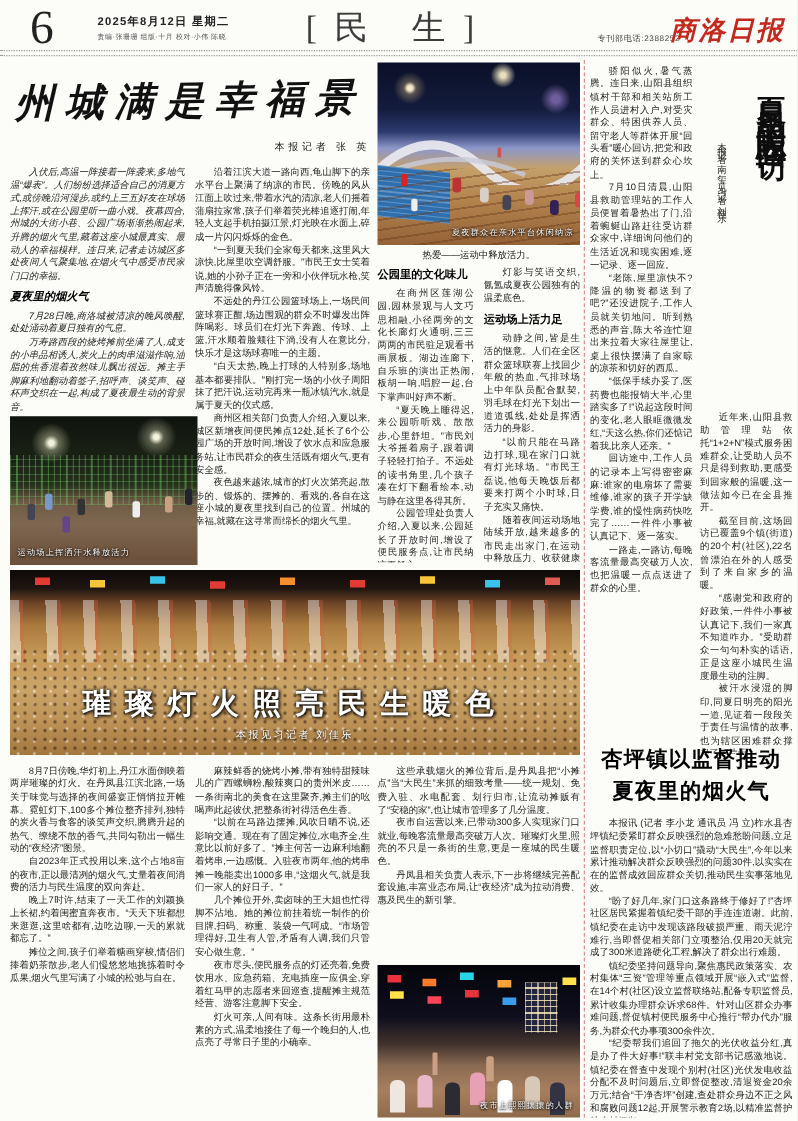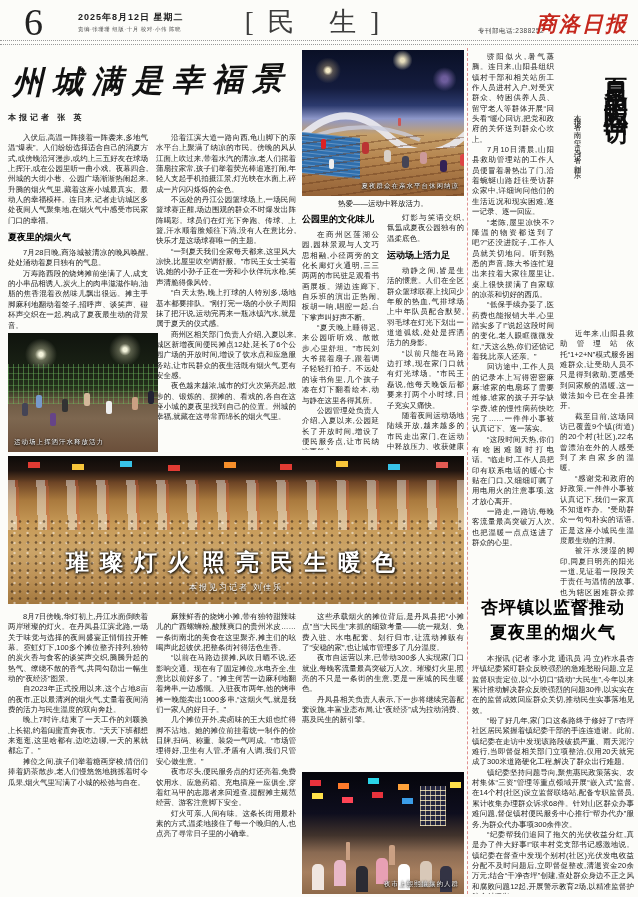--- a/index.html
+++ b/index.html
@@ -18,22 +18,22 @@
   .hrule1{position:absolute;left:0;right:0;top:40px;border-top:1px dotted #9a9a9a;}
   .hrule2{position:absolute;left:0;right:0;top:44px;border-top:1px dotted #9a9a9a;}
   
   .col{position:absolute;overflow:hidden;}
   .col p{margin:0;text-indent:2em;font-size:7.5px;line-height:1.38;text-align:justify;color:#1c1c1c;}
   .subhead{font-size:9px;font-weight:bold;margin:5px 0 4px;color:#000;}
   
   .a1-title{position:absolute;left:8px;top:60px;width:288px;text-align:center;
             font-family:"Liberation Serif",serif;font-style:italic;font-weight:bold;
             font-size:31px;letter-spacing:9px;color:#111;transform:rotate(-1deg);}
-  .a1-byline{position:absolute;left:8px;top:112px;width:288px;text-align:left;
-             font-size:8px;letter-spacing:3px;color:#222;font-weight:bold;}
+  .a1-byline{position:absolute;left:8px;top:112px;width:288px;text-align:right;
+             font-size:8px;letter-spacing:3px;color:#222;}
   
   .photo{position:absolute;overflow:hidden;background:#222;}
   .ovl{position:absolute;font-size:6.5px;color:#fff;letter-spacing:1px;
        text-shadow:0 0 2px #000,0 1px 2px #000;white-space:nowrap;}
   
   .ph-pool{left:302px;top:50px;width:162px;height:146px;
     background:
      radial-gradient(circle at 16% 14%,rgba(255,244,205,.95) 0 2px,rgba(255,220,150,.3) 5px,transparent 13px),
      radial-gradient(circle at 62% 7%,rgba(255,244,205,.9) 0 2px,transparent 10px),
      radial-gradient(circle at 88% 20%,rgba(200,160,255,.5) 0 3px,transparent 12px),
@@ -114,36 +114,36 @@
   <div class="hphone">专刊部电话:2388252</div>
   <div class="hmast">商洛日报</div>
   <div class="hrule1"></div>
   <div class="hrule2"></div>
 
   <div class="vdash"></div>
 
   <div class="a1-title">州城满是幸福景</div>
   <div class="a1-byline">本报记者 张 英</div>
 
-  <div class="col" style="left:8px;top:133px;width:140px;height:197px;">
+  <div class="col" style="left:8px;top:133px;width:140px;height:197px;font-style:italic;">
     <div>
         <p>入伏后,高温一阵接着一阵袭来,多地气温“爆表”。人们纷纷选择适合自己的消夏方式,或傍晚沿河漫步,或约上三五好友在球场上挥汗,或在公园里听一曲小戏。夜幕四合,州城的大街小巷、公园广场渐渐热闹起来,升腾的烟火气里,藏着这座小城最真实、最动人的幸福模样。连日来,记者走访城区多处夜间人气聚集地,在烟火气中感受市民家门口的幸福。</p>
       </div>
     <div class="subhead">夏夜里的烟火气</div>
     <div>
         <p>7月28日晚,商洛城被清凉的晚风唤醒,处处涌动着夏日独有的气息。</p>
         <p>万寿路西段的烧烤摊前坐满了人,成支的小串品相诱人,炭火上的肉串滋滋作响,油脂的焦香混着孜然味儿飘出很远。摊主手脚麻利地翻动着签子,招呼声、谈笑声、碰杯声交织在一起,构成了夏夜最生动的背景音。</p>
       </div>
   </div>
 
   <div class="col" style="left:156px;top:133px;width:140px;height:319px;">
     <div>
         <p>沿着江滨大道一路向西,龟山脚下的亲水平台上聚满了纳凉的市民。傍晚的风从江面上吹过来,带着水汽的清凉,老人们摇着蒲扇拉家常,孩子们举着荧光棒追逐打闹,年轻人支起手机拍摄江景,灯光映在水面上,碎成一片闪闪烁烁的金色。</p>
+        <p>“一到夏天我们全家每天都来,这里风大凉快,比屋里吹空调舒服。”市民王女士笑着说,她的小孙子正在一旁和小伙伴玩水枪,笑声清脆得像风铃。</p>
         <p>不远处的丹江公园篮球场上,一场民间篮球赛正酣,场边围观的群众不时爆发出阵阵喝彩。球员们在灯光下奔跑、传球、上篮,汗水顺着脸颊往下淌,没有人在意比分,快乐才是这场球赛唯一的主题。</p>
-        <p>“一到夏天我们全家每天都来,这里风大凉快,比屋里吹空调舒服。”市民王女士笑着说,她的小孙子正在一旁和小伙伴玩水枪,笑声清脆得像风铃。</p>
         <p>“白天太热,晚上打球的人特别多,场地基本都要排队。”刚打完一场的小伙子周阳抹了把汗说,运动完再来一瓶冰镇汽水,就是属于夏天的仪式感。</p>
         <p>商州区相关部门负责人介绍,入夏以来,城区新增夜间便民摊点12处,延长了6个公园广场的开放时间,增设了饮水点和应急服务站,让市民群众的夜生活既有烟火气,更有安全感。</p>
         <p>夜色越来越浓,城市的灯火次第亮起,散步的、锻炼的、摆摊的、看戏的,各自在这座小城的夏夜里找到自己的位置。州城的幸福,就藏在这寻常而绵长的烟火气里。</p>
       </div>
   </div>
 
   <div class="photo ph-ball">
     <div class="fence"></div>
     <div class="players"></div>
     <div class="ovl" style="left:6px;bottom:5px;">运动场上挥洒汗水释放活力</div>
@@ -184,21 +184,20 @@
   <div class="a2">
     <div class="vtitle">夏日里的暖心回访</div>
     <div class="vbyline">本报记者 南 玺  见习记者 刘佳乐</div>
     <div class="col" style="left:0;top:2px;width:82px;height:534px;">
       <div>
           <p>骄阳似火,暑气蒸腾。连日来,山阳县组织镇村干部和相关站所工作人员进村入户,对受灾群众、特困供养人员、留守老人等群体开展“回头看”暖心回访,把党和政府的关怀送到群众心坎上。</p>
           <p>7月10日清晨,山阳县救助管理站的工作人员便冒着暑热出了门,沿着蜿蜒山路赶往受访群众家中,详细询问他们的生活近况和现实困难,逐一记录、逐一回应。</p>
           <p>“老陈,屋里凉快不?降温的物资都送到了吧?”还没进院子,工作人员就关切地问。听到熟悉的声音,陈大爷连忙迎出来拉着大家往屋里让,桌上很快摆满了自家晾的凉茶和切好的西瓜。</p>
           <p>“低保手续办妥了,医药费也能报销大半,心里踏实多了!”说起这段时间的变化,老人眼眶微微发红,“天这么热,你们还惦记着我,比亲人还亲。”</p>
           <p>回访途中,工作人员的记录本上写得密密麻麻:谁家的电扇坏了需要维修,谁家的孩子开学缺学费,谁的慢性病药快吃完了……一件件小事被认真记下、逐一落实。</p>
-          <p>“这段时间天热,你们有啥困难随时打电话。”临走时,工作人员把印有联系电话的暖心卡贴在门口,又细细叮嘱了用电用火的注意事项,这才放心离开。</p>
           <p>一路走,一路访,每晚客流量最高突破万人次,也把温暖一点点送进了群众的心里。</p>
         </div>
     </div>
     <div class="col" style="left:88px;top:262px;width:74px;height:274px;margin-top:17px;">
       <div>
           <p>近年来,山阳县救助管理站依托“1+2+N”模式服务困难群众,让受助人员不只是得到救助,更感受到回家般的温暖,这一做法如今已在全县推开。</p>
           <p>截至目前,这场回访已覆盖9个镇(街道)的20个村(社区),22名曾漂泊在外的人感受到了来自家乡的温暖。</p>
           <p>“感谢党和政府的好政策,一件件小事被认真记下,我们一家真不知道咋办。”受助群众一句句朴实的话语,正是这座小城民生温度最生动的注脚。</p>
           <p>被汗水浸湿的脚印,同夏日明亮的阳光一道,见证着一段段关于责任与温情的故事,也为辖区困难群众撑起了一片天。</p>
         </div>

